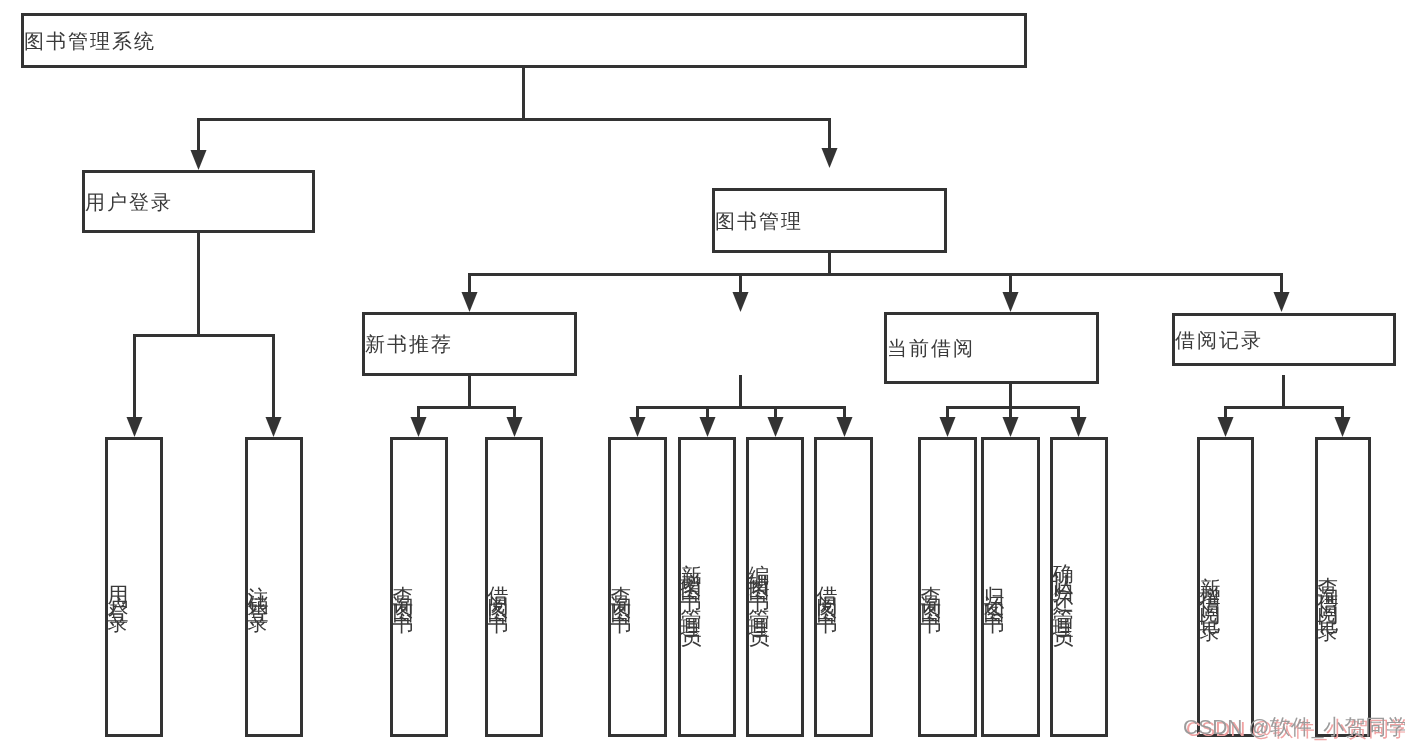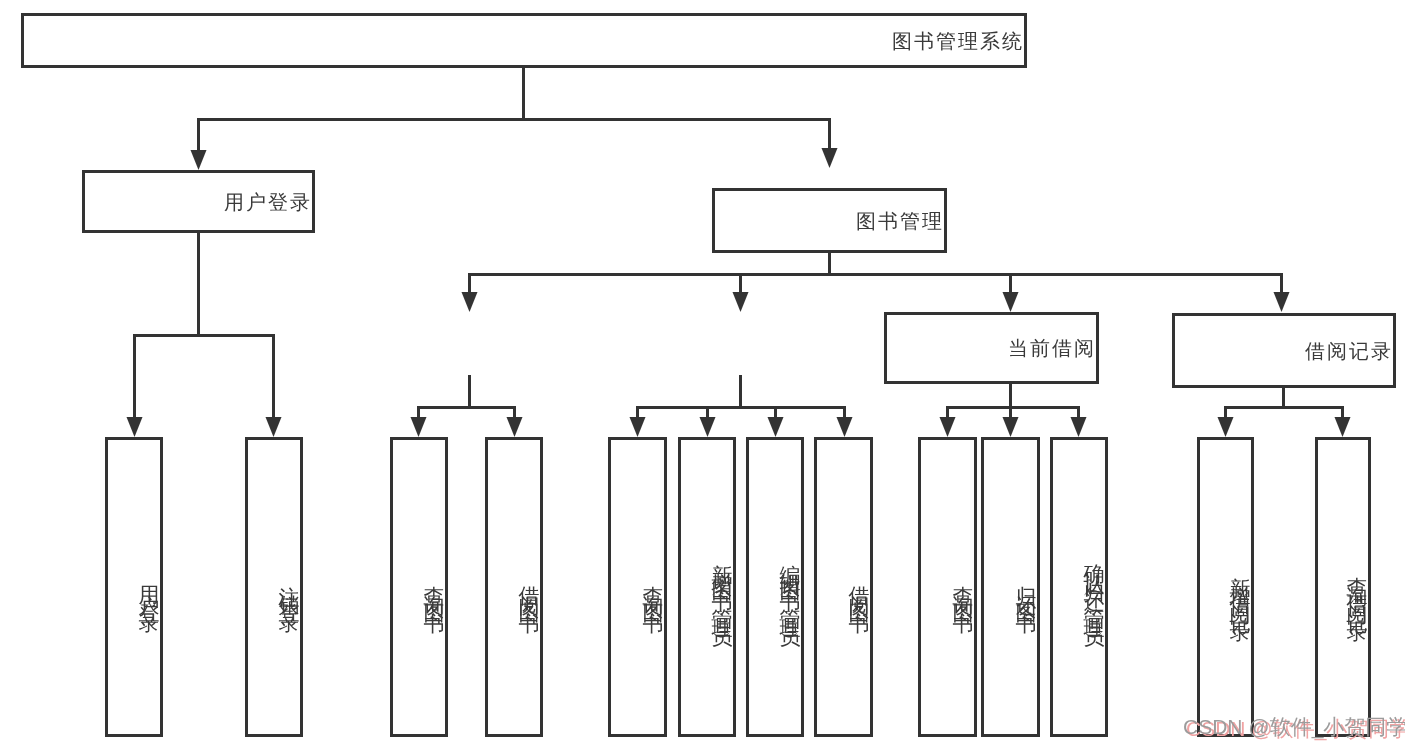--- a/index.html
+++ b/index.html
@@ -18,40 +18,40 @@
     background:var(--page-bg);
     overflow:hidden;
   }
   #connectors{position:absolute;left:0;top:0;width:1405px;height:747px;}
   #connectors path{stroke:var(--line);stroke-width:3;fill:none;}
   #connectors polygon{fill:var(--line);stroke:none;}
   .box{
     position:absolute;box-sizing:border-box;
     border:3px solid var(--line);
     background:var(--box-bg);
-    display:flex;align-items:center;justify-content:flex-end;
+    display:flex;align-items:center;justify-content:flex-start;
     color:var(--text);
   }
   .hbox{font-size:20px;letter-spacing:2px;line-height:1;}
   .vbox{top:437px;height:300px;font-size:21px;}
   .vbox .vtext{
     writing-mode:vertical-rl;
     text-orientation:mixed;
     letter-spacing:9px;
     line-height:1;
     white-space:nowrap;
   }
   
   .b-root   {left:21px;  top:13px;  width:1006px; height:55px;}
   .b-login  {left:82px;  top:170px; width:233px;  height:63px;}
   .b-mgmt   {left:712px; top:168px; width:235px;  height:65px;margin-top:20px;}
   .b-newbook{left:362px; top:312px; width:215px;  height:64px;}
   .b-borrow {left:633px; top:312px; width:215px;  height:64px;}
   .b-current{left:884px; top:312px; width:215px;  height:72px;}
-  .b-records{left:1172px;top:313px; width:224px;  height:75px;}
+  .b-records{left:1172px;top:313px; width:224px;  height:53px;}
   
   .l1 {left:105px; width:58px;}
   .l2 {left:245px; width:58px;}
   .l3 {left:390px; width:58px;}
   .l4 {left:485px; width:58px;}
   .l5 {left:608px; width:59px;}
   .l6 {left:678px; width:58px;}
   .l7 {left:746px; width:58px;}
   .l8 {left:814px; width:59px;}
   .l9 {left:918px; width:59px;}
@@ -124,20 +124,23 @@
     <span>图书管理系统</span>
   </div>
 
   <div class="box hbox b-login">
     <span>用户登录</span>
   </div>
   <div class="box hbox b-mgmt">
     <span>图书管理</span>
   </div>
 
+  <div class="box hbox b-newbook">
+    <span>新书推荐</span>
+  </div>
   <div class="box hbox b-current">
     <span>当前借阅</span>
   </div>
   <div class="box hbox b-records">
     <span>借阅记录</span>
   </div>
 
   <div class="box vbox l1">
     <span class="vtext">用户登录</span>
   </div>

